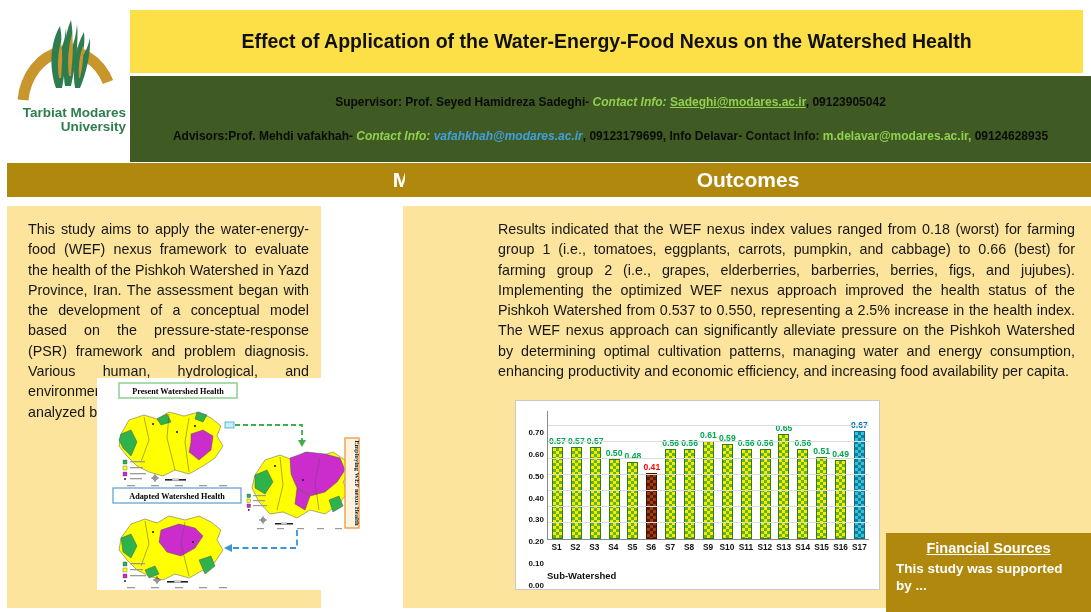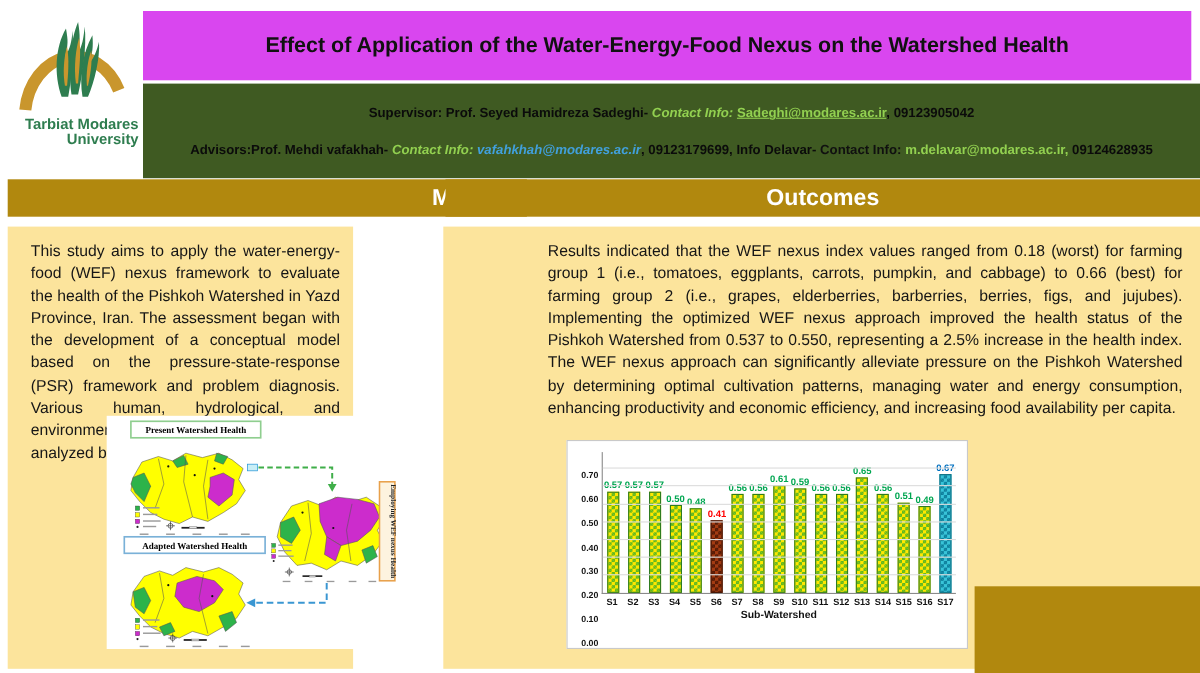--- a/index.html
+++ b/index.html
@@ -4,21 +4,21 @@
 <style>
   html,body{margin:0;padding:0;}
   body{
     width:1091px;height:612px;position:relative;background:#ffffff;
     font-family:"Liberation Sans",sans-serif;overflow:hidden;
   }
   
   .logo-area{position:absolute;left:0;top:0;width:130px;height:163px;background:#fff;
     display:flex;flex-direction:column;align-items:center;padding-top:8px;box-sizing:border-box;}
   .logo-text{color:#2e7d4f;font-weight:bold;font-size:13.5px;line-height:1.05;text-align:right;width:122px;}
-  .title-band{position:absolute;left:130px;top:10px;width:953px;height:63px;background:#d946ef;
+  .title-band{position:absolute;left:130px;top:10px;width:953px;height:63px;background:#fde047;
     display:flex;align-items:center;justify-content:center;}
   .title-band h1{margin:0;font-size:19.5px;color:#111;font-weight:bold;}
   .authors-band{position:absolute;left:130px;top:76px;width:961px;height:86px;background:#3f5a22;
     display:flex;flex-direction:column;justify-content:space-evenly;align-items:center;
     font-size:12px;font-weight:bold;color:#0b0b0b;white-space:nowrap;}
   .authors-band .contact{color:#92d050;font-style:italic;}
   .authors-band .contact-dark{color:#101010;}
   .authors-band a{color:#92d050;text-decoration:underline;font-weight:bold;}
   .authors-band a.no-ul{text-decoration:none;}
   .authors-band a.blue{color:#41a0dc;font-style:italic;text-decoration:none;}
@@ -56,21 +56,21 @@
                      linear-gradient(45deg,#5cb722 25%,transparent 25%,transparent 75%,#5cb722 75%);
     background-position:0 0,3px 3px;background-size:6px 6px;}
   .bar.worst{border-color:#3f1202;background-color:#a33b12;
     background-image:linear-gradient(45deg,#561a05 25%,transparent 25%,transparent 75%,#561a05 75%),
                      linear-gradient(45deg,#561a05 25%,transparent 25%,transparent 75%,#561a05 75%);}
   .bar.best{border-color:#0d6d80;background-color:#38c3d8;
     background-image:linear-gradient(45deg,#0e7f9c 25%,transparent 25%,transparent 75%,#0e7f9c 75%),
                      linear-gradient(45deg,#0e7f9c 25%,transparent 25%,transparent 75%,#0e7f9c 75%);}
   .x-ticks{display:flex;margin-top:2px;}
   .x-ticks span{flex:1;text-align:center;font-size:8.3px;font-weight:bold;color:#111;}
-  .x-label{text-align:center;font-size:9.5px;font-weight:bold;color:#111;margin-top:2px;}
+  .x-label{font-size:9.5px;font-weight:bold;color:#111;margin-top:18px;}
   
   .financial-box{position:absolute;left:886px;top:533px;width:205px;height:79px;background:#b1880e;
     box-sizing:border-box;padding:5px 10px;}
   .financial-box h2{margin:2px 0 5px 0;text-align:center;font-size:14.5px;color:#fff;
     text-decoration:underline;font-weight:bold;}
   .financial-box p{margin:0;color:#fff;font-size:13.5px;font-weight:bold;line-height:1.25;}
   .serif{font-family:"Liberation Serif",serif;}
 </style>
 </head>
 <body>
@@ -381,13 +381,15 @@
         <span>S14</span>
         <span>S15</span>
         <span>S16</span>
         <span>S17</span>
       </div>
     <div class="x-label">Sub-Watershed</div>
   </div>
 </div>
 
 <div class="financial-box">
+  <h2>Financial Sources</h2>
+  <p>This study was supported by ...</p>
 </div>
 
 </body></html>

